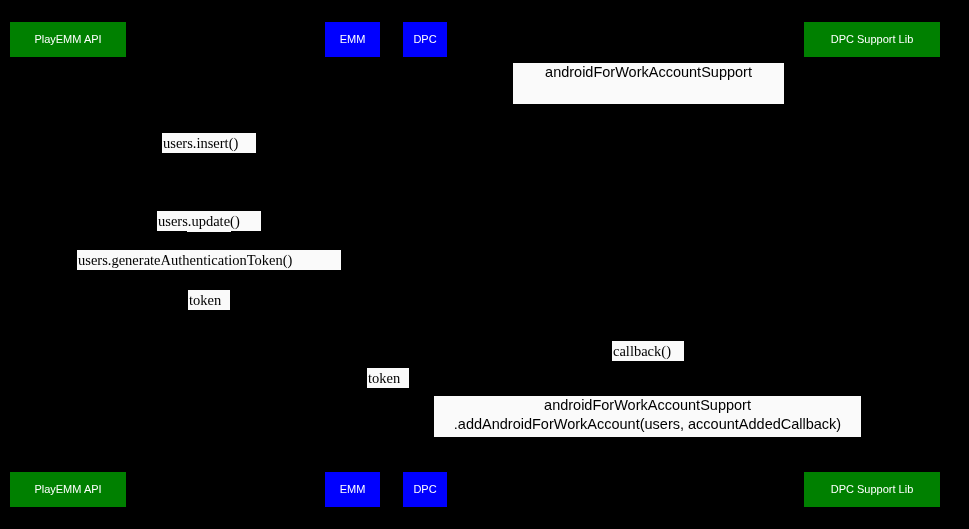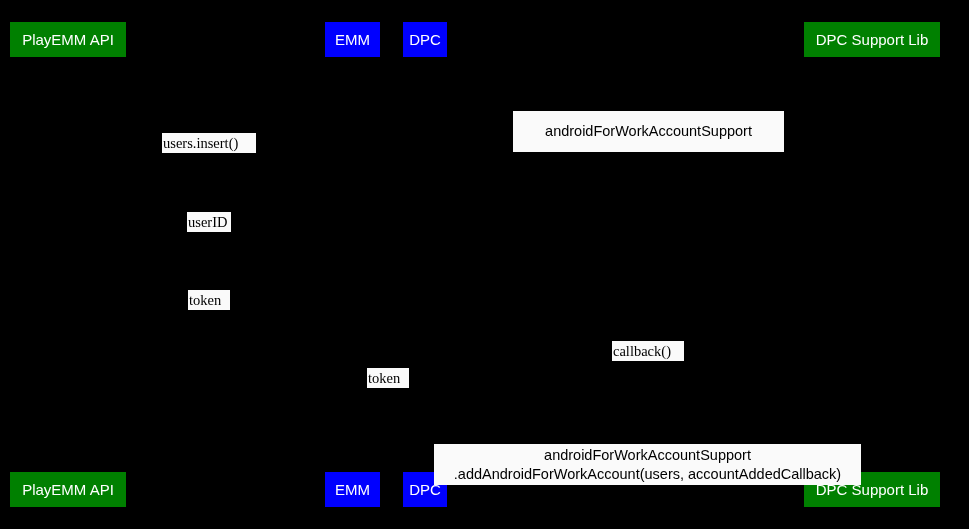--- a/index.html
+++ b/index.html
@@ -20,21 +20,21 @@
     top: 0;
     width: 969px;
     height: 529px;
   }
   .participant {
     position: absolute;
     display: flex;
     align-items: center;
     justify-content: center;
     color: #ffffff;
-    font-size: 15px;
+    font-size: 11px;
     line-height: 1;
     box-sizing: border-box;
     white-space: nowrap;
     letter-spacing: 0px;
   }
   .msg {
     position: absolute;
     background: #fafafa;
     color: #000000;
     font-size: 14.5px;
@@ -47,22 +47,21 @@
   .msg.one-line {
     display: flex;
     align-items: center;
     justify-content: flex-start;
     font-family: Liberation Serif, serif;
   }
   .msg.two-line {
     display: flex;
     flex-direction: column;
     align-items: center;
-    justify-content: center;
-    margin-top: 48px;
+    justify-content: flex-start;
   }
   .msg-line {
     display: block;
     white-space: pre;
   }
   .lifeline {
     position: absolute;
     width: 1px;
     background: #000000;
   }
@@ -95,17 +94,19 @@
     </div>
     <div class="participant" style="left: 403px; top: 472px; width: 44px; height: 35px; background: rgb(0, 0, 255); color: rgb(255, 255, 255);">
       <span>DPC</span>
     </div>
     <div class="participant" style="left: 804px; top: 472px; width: 136px; height: 35px; background: rgb(0, 128, 0); color: rgb(255, 255, 255);">
       <span>DPC Support Lib</span>
     </div>
     <div class="msg two-line" style="left: 513px; top: 63px; width: 271px; height: 41px;"><span class="msg-line">androidForWorkAccountSupport</span></div>
     <div class="msg one-line" style="left: 162px; top: 133px; width: 94px; height: 20px;"><span class="msg-line">users.insert()</span></div>
     <div class="msg one-line" style="left: 187px; top: 172px; width: 44px; height: 20px; margin-top: 40px;"><span class="msg-line">userID</span></div>
+    <div class="msg one-line" style="left: 157px; top: 211px; width: 104px; height: 20px;"><span class="msg-line">users.update()</span></div>
+    <div class="msg one-line" style="left: 77px; top: 250px; width: 264px; height: 20px;"><span class="msg-line">users.generateAuthenticationToken()</span></div>
     <div class="msg one-line" style="left: 188px; top: 290px; width: 42px; height: 20px;"><span class="msg-line">token</span></div>
     <div class="msg one-line" style="left: 612px; top: 329px; width: 72px; height: 20px; margin-top: 12px;"><span class="msg-line">callback()</span></div>
     <div class="msg one-line" style="left: 367px; top: 368px; width: 42px; height: 20px;"><span class="msg-line">token</span></div>
     <div class="msg two-line" style="left: 434px; top: 396px; width: 427px; height: 41px;"><span class="msg-line">androidForWorkAccountSupport</span><span class="msg-line">.addAndroidForWorkAccount(users, accountAddedCallback)</span></div>
   </div>
 
 </body></html>

